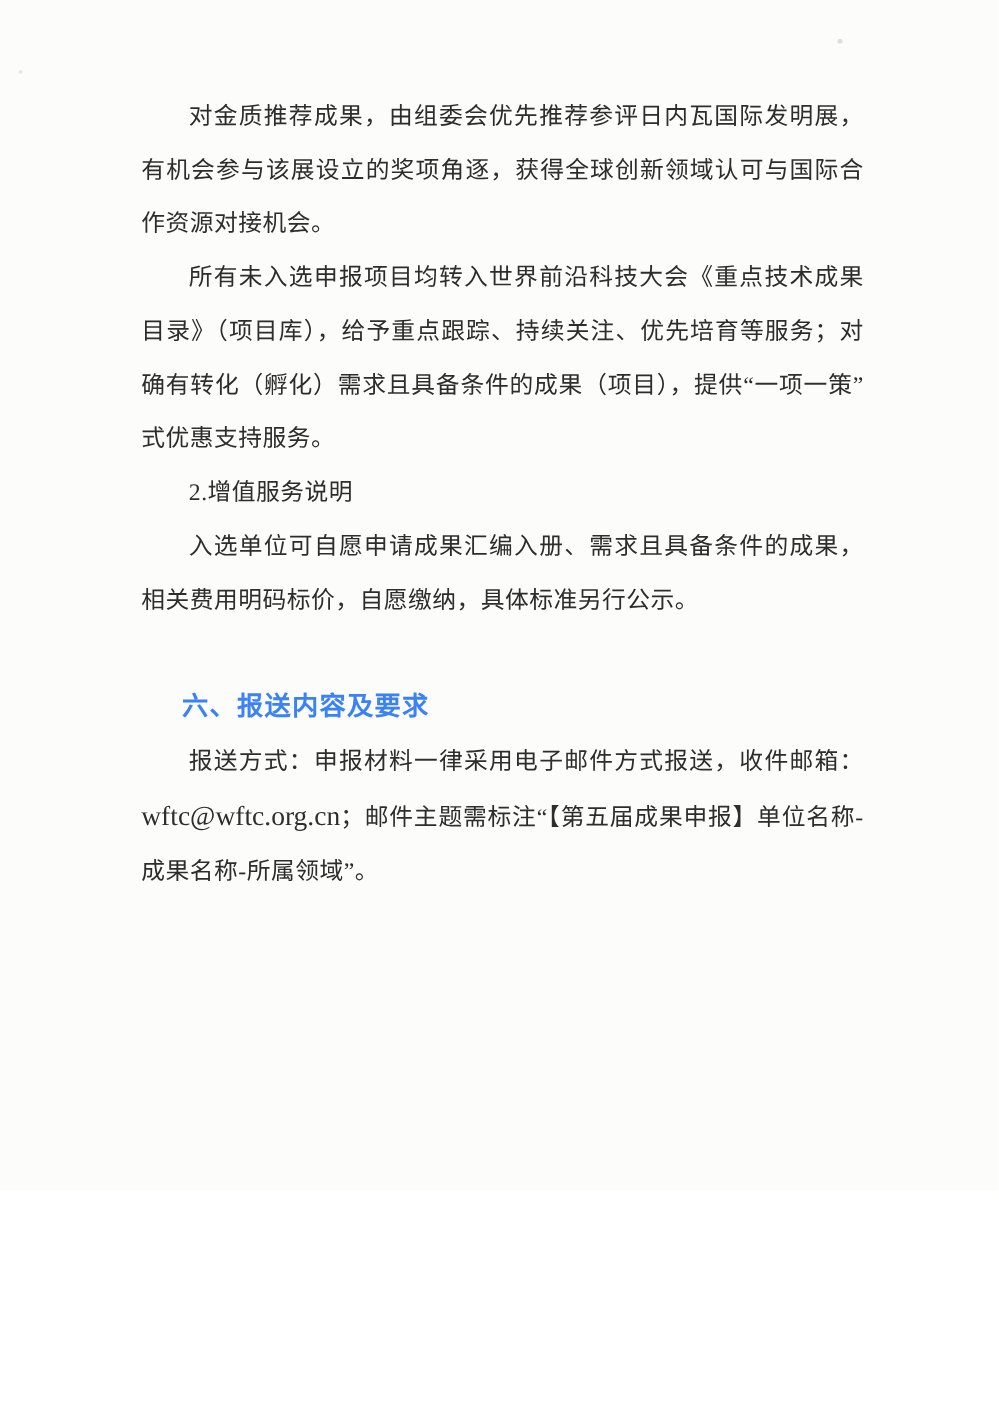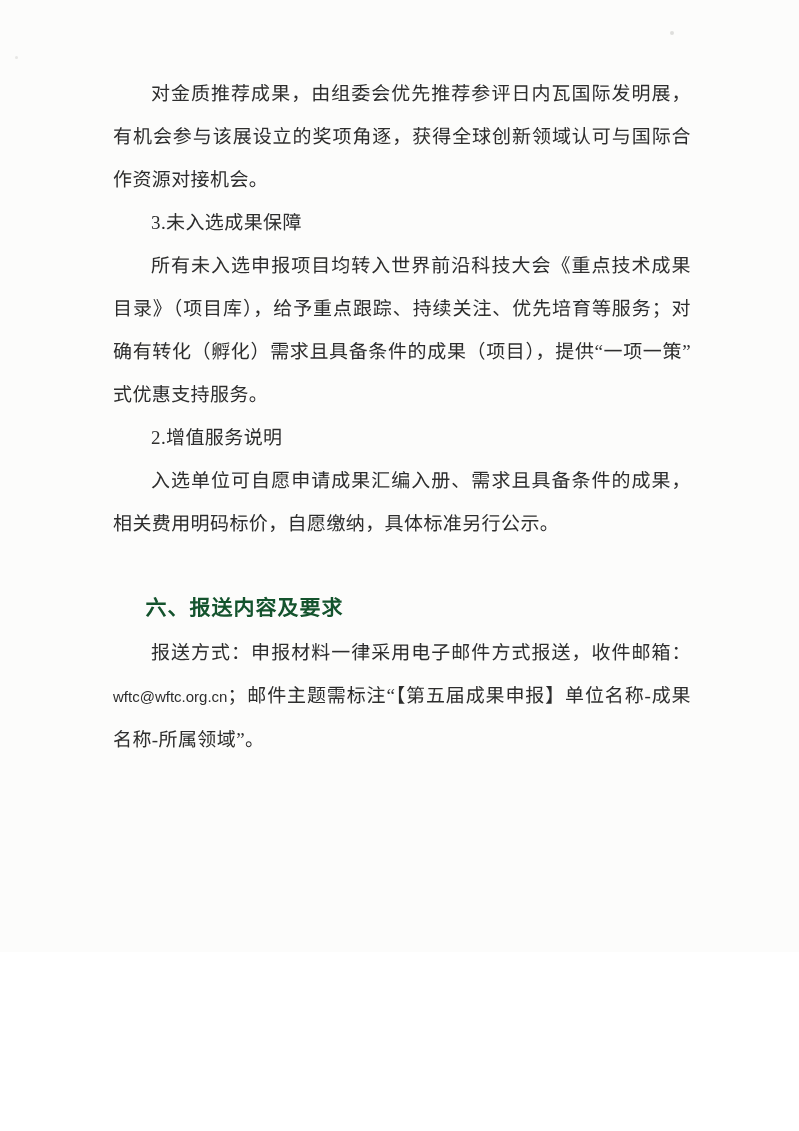--- a/index.html
+++ b/index.html
@@ -25,46 +25,45 @@
     text-align: justify;
     text-indent: 2em;
     letter-spacing: 0.4px;
     font-weight: normal;
   }
   .section-heading {
     margin: 40px 0 0 0;
     font-size: 21px;
     line-height: 46px;
     font-weight: bold;
-    color: #14532d;
+    color: #3b82f6;
     text-indent: 1.55em;
     letter-spacing: 1px;
   }
   .latin-mono {
-    font-family: Liberation Sans, sans-serif;
-    font-size: 15px;
+    font-family: Liberation Serif, serif;
+    font-size: 22px;
     letter-spacing: 0;
   }
   .speck {
     position: absolute;
     border-radius: 50%;
     background: #dededc;
   }
   .speck.s1 { left: 670px; top: 31px;  width: 4px; height: 4px; }
   .speck.s2 { left: 15px;  top: 56px;  width: 3px; height: 3px; background: #e7e7e5; }
   .speck.s3 { left: 740px; top: 1117px; width: 4px; height: 3px; background: #e3e3e1; }
 </style>
 </head>
 <body>
 
 <div class="page">
 
   <p class="para">对金质推荐成果，由组委会优先推荐参评日内瓦国际发明展，有机会参与该展设立的奖项角逐，获得全球创新领域认可与国际合作资源对接机会。</p>
 
-  <p class="para">3.未入选成果保障</p>
 
   <p class="para">所有未入选申报项目均转入世界前沿科技大会《重点技术成果目录》（项目库），给予重点跟踪、持续关注、优先培育等服务；对确有转化（孵化）需求且具备条件的成果（项目），提供“一项一策”式优惠支持服务。</p>
 
   <p class="para">2.增值服务说明</p>
 
   <p class="para">入选单位可自愿申请成果汇编入册、需求且具备条件的成果，相关费用明码标价，自愿缴纳，具体标准另行公示。</p>
 
   <h2 class="section-heading">六、报送内容及要求</h2>
 
 

